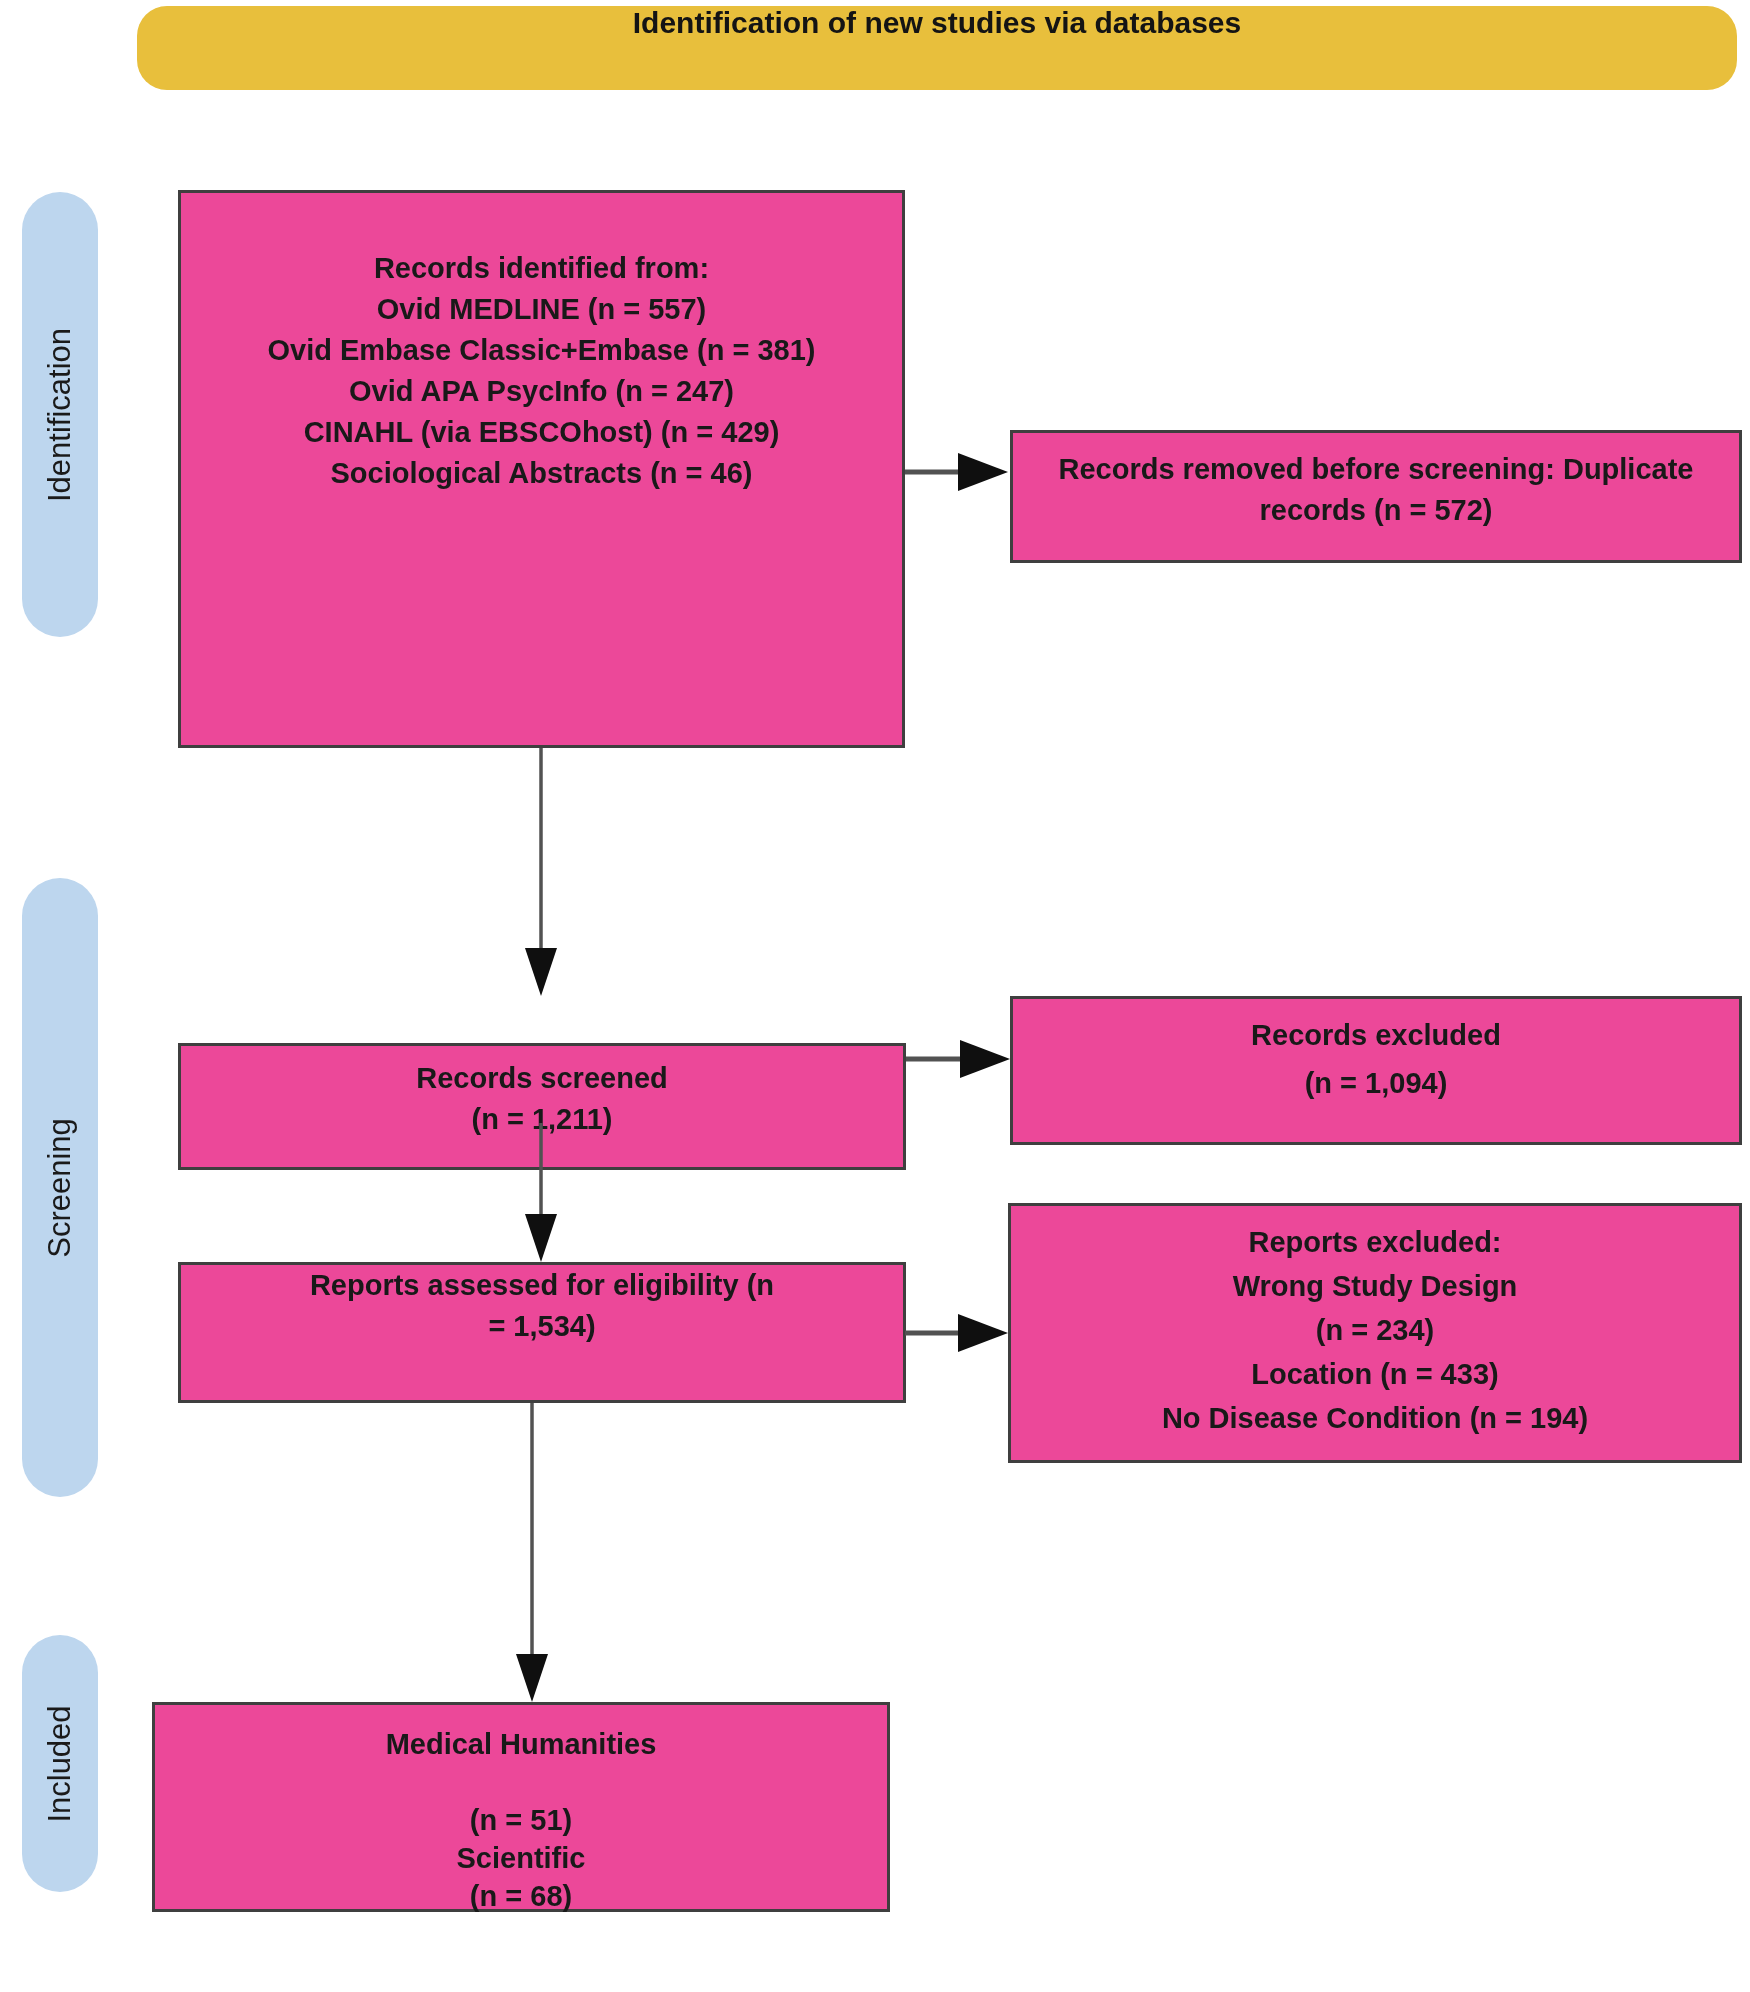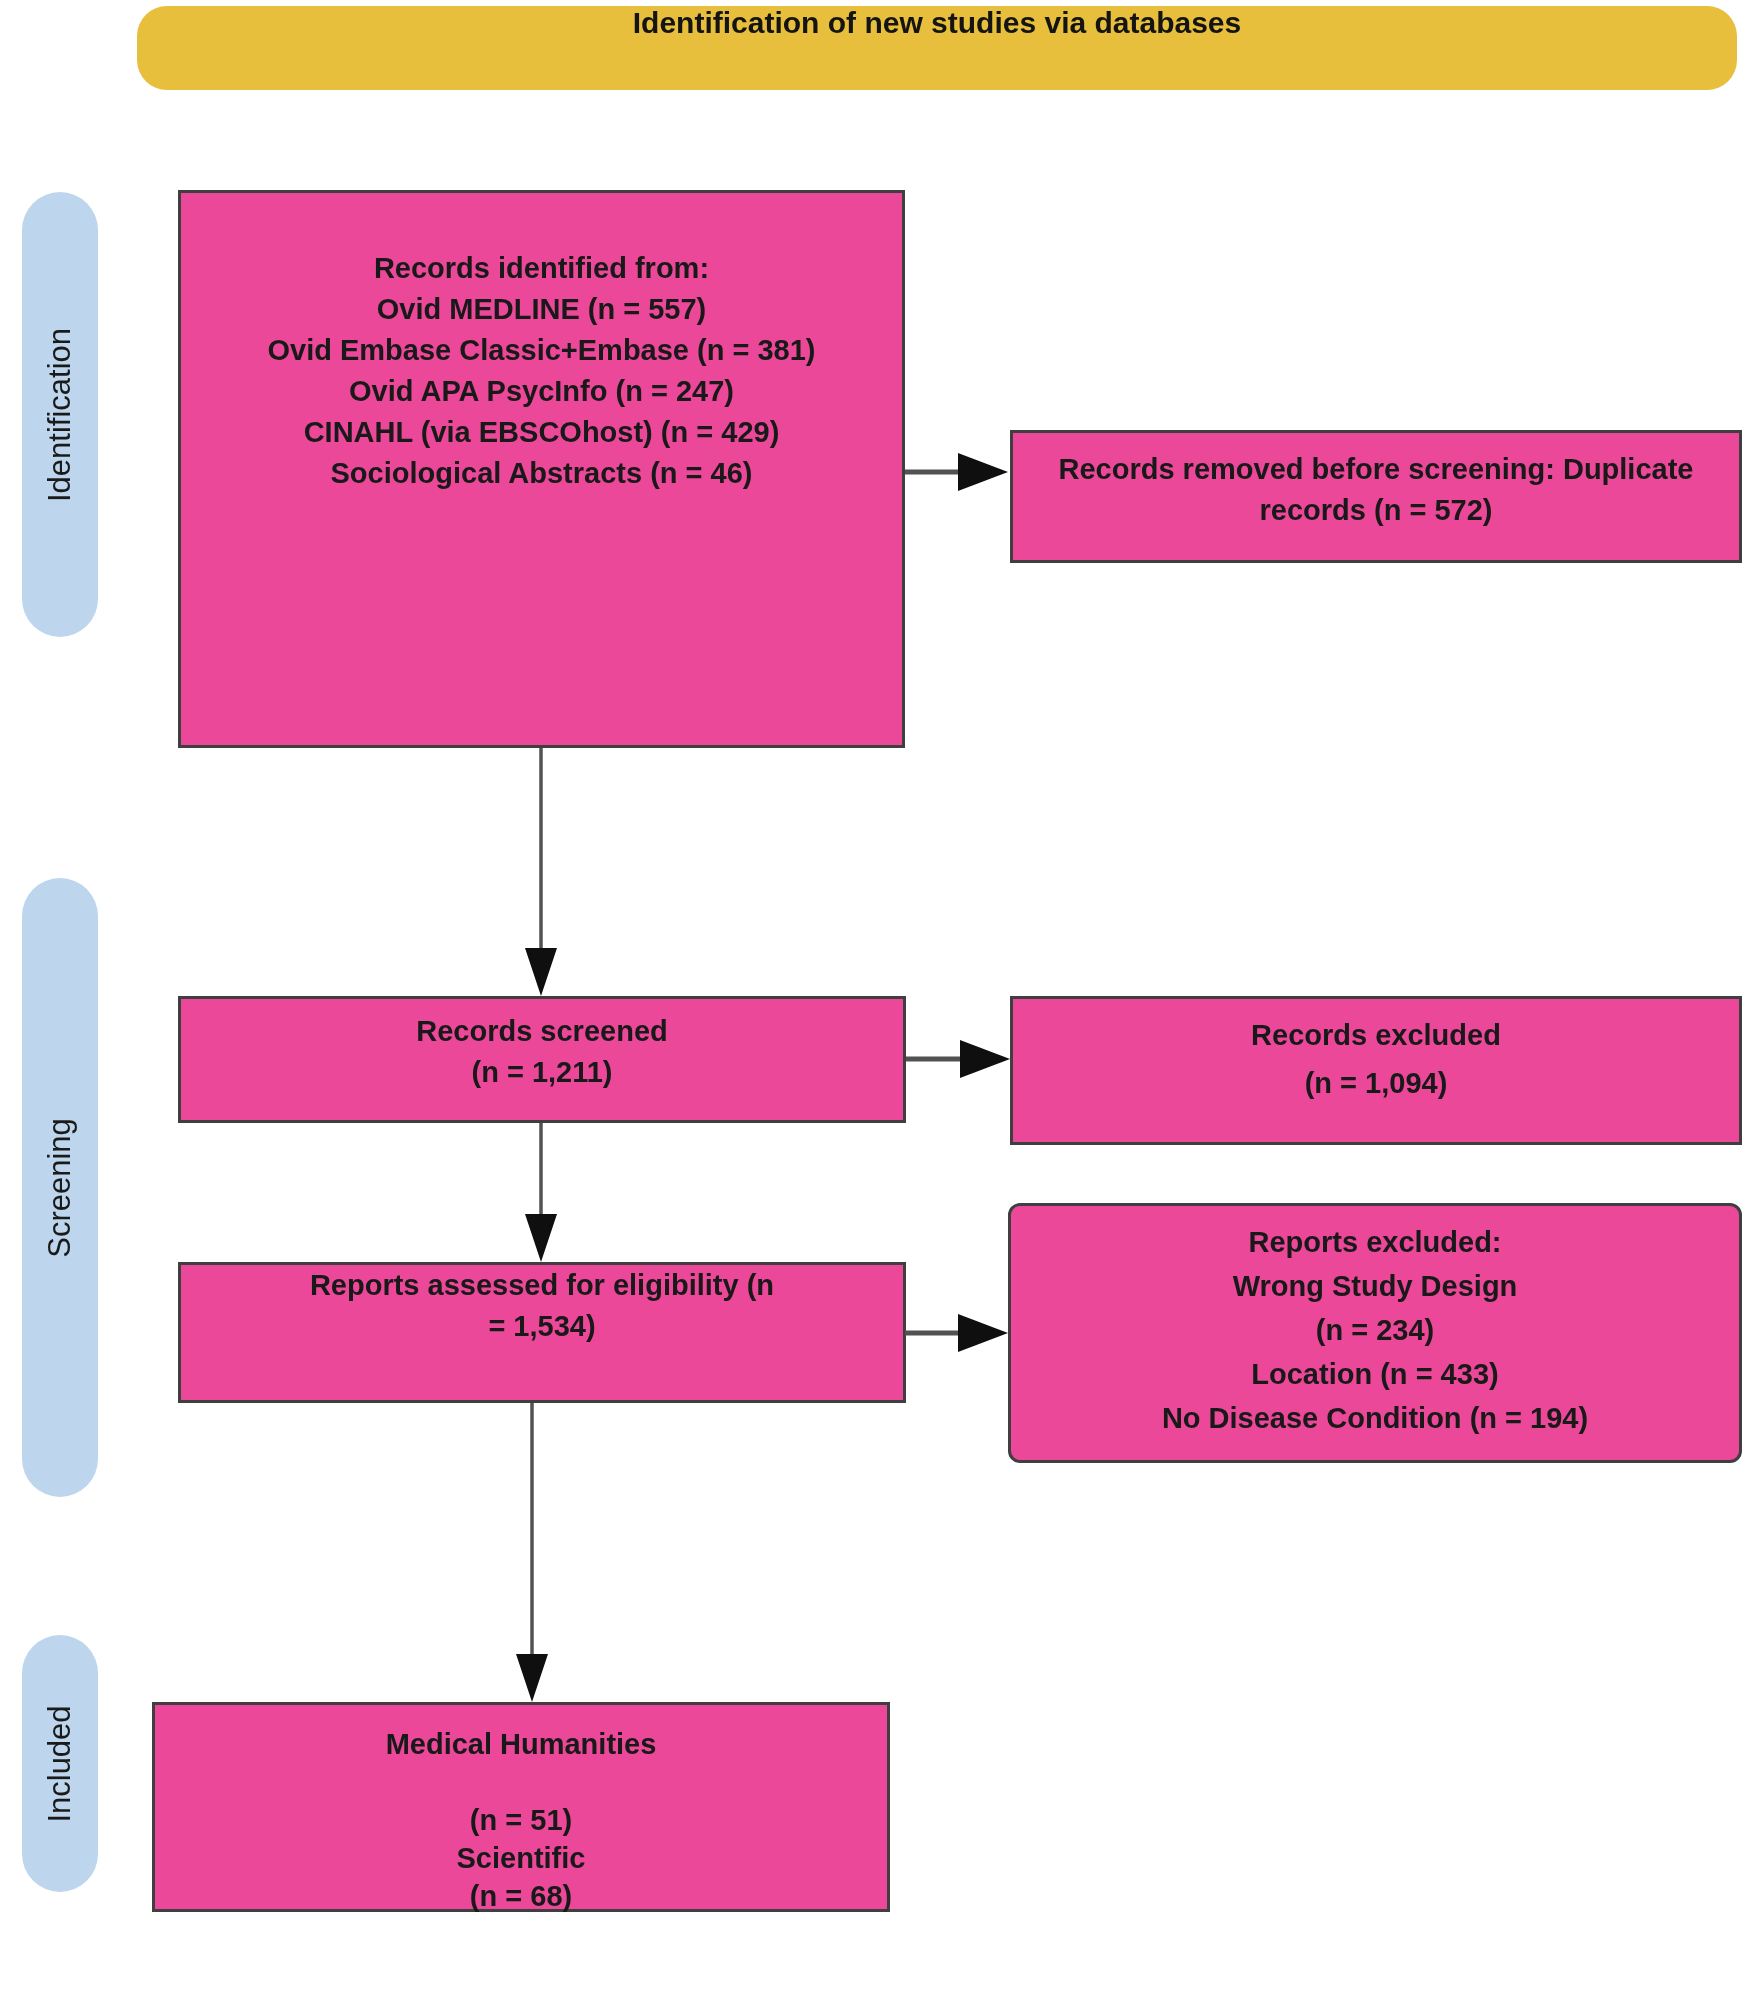--- a/index.html
+++ b/index.html
@@ -39,25 +39,25 @@
     position: absolute;
     background: #ec4899;
     border: 3px solid #3f3f3f;
     box-sizing: border-box;
     text-align: center;
     font-size: 29px; font-weight: 700; color: #191919;
   }
   .line { line-height: 41px; min-height: 41px; white-space: nowrap; }
   #box-records-identified { left: 178px; top: 190px;  width: 727px; height: 558px; padding-top: 55px; }
   #box-records-removed    { left: 1010px; top: 430px; width: 732px; height: 133px; padding-top: 16px; }
-  #box-records-screened   { left: 178px; top: 996px;  width: 728px; height: 127px; padding-top: 12px; }
+  #box-records-screened   { left: 178px; top: 1043px;  width: 728px; height: 127px; padding-top: 12px; }
   #box-records-excluded   { left: 1010px; top: 996px; width: 732px; height: 149px; padding-top: 12px; }
   #box-records-excluded .line { line-height: 48px; min-height: 48px; }
   #box-reports-assessed   { left: 178px; top: 1262px; width: 728px; height: 141px; }
-  #box-reports-excluded   { left: 1008px; top: 1203px; width: 734px; height: 260px; padding-top: 14px; border-radius: 12px; }
+  #box-reports-excluded   { left: 1008px; top: 1203px; width: 734px; height: 260px; padding-top: 14px; }
   #box-reports-excluded .line { line-height: 44px; min-height: 44px; }
   #box-included           { left: 152px; top: 1702px; width: 738px; height: 210px; padding-top: 20px; }
   #box-included .line { line-height: 38px; min-height: 38px; }
   #arrows {
     position: absolute; left: 0; top: 0;
     width: 1750px; height: 1992px;
     pointer-events: none;
   }
   #arrows line { stroke: #525252; }
   #arrows polygon { fill: #0f0f0f; }

